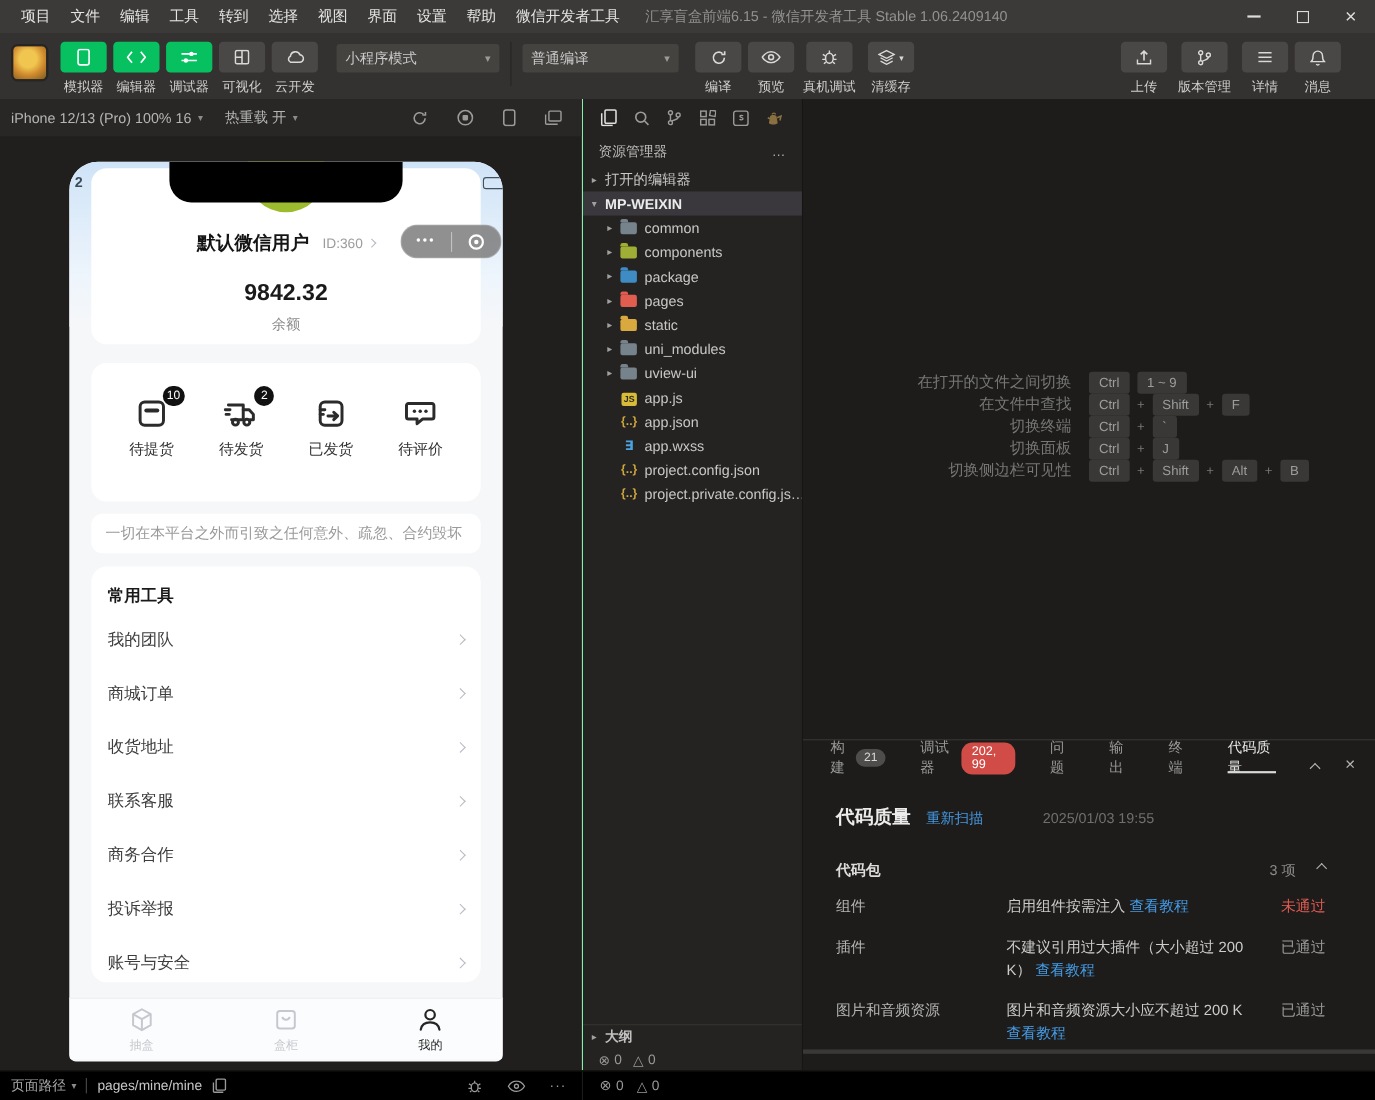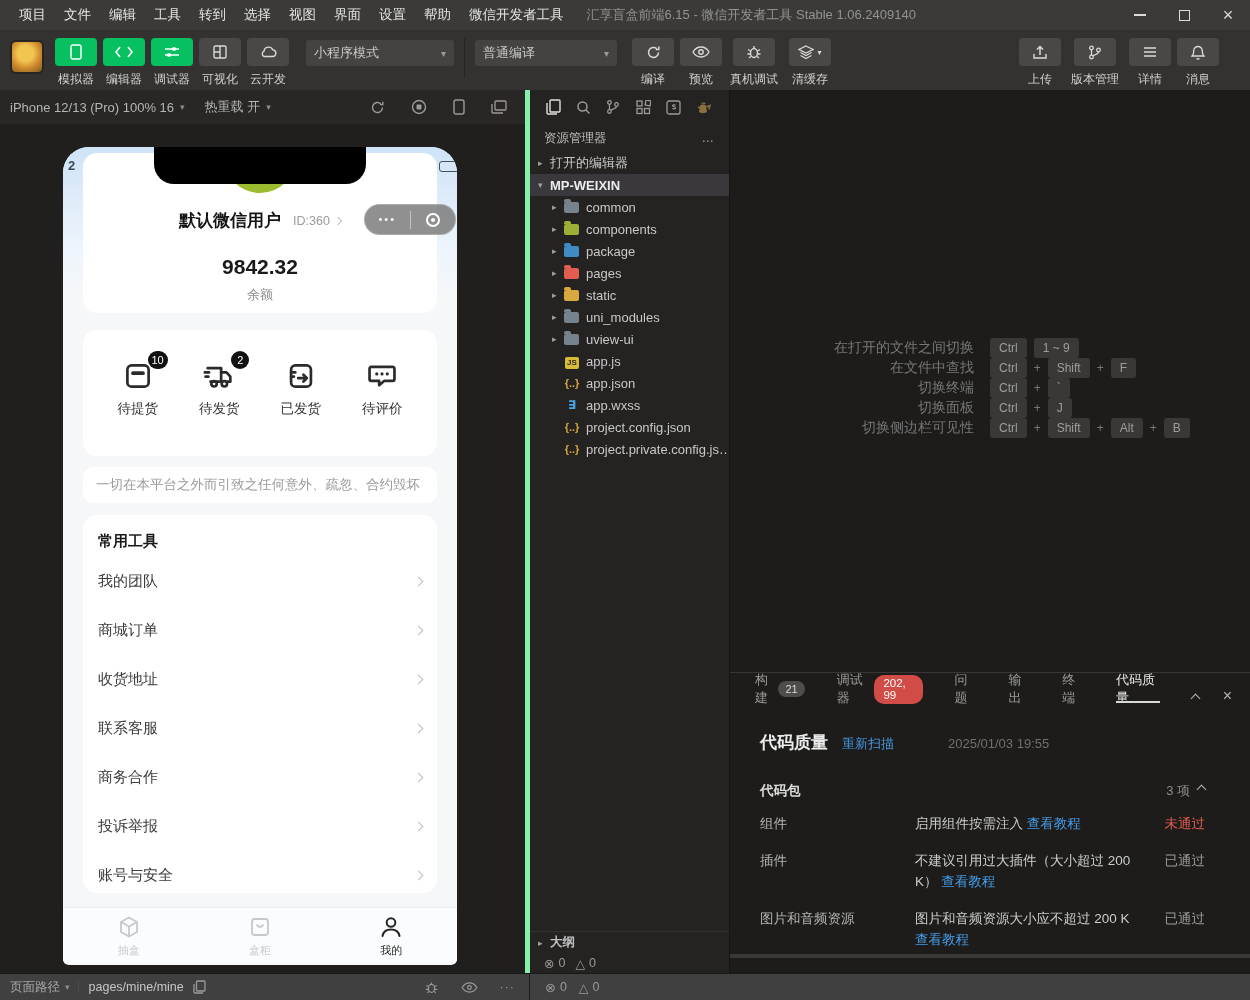--- a/index.html
+++ b/index.html
@@ -29,21 +29,21 @@
   .dropdown { height:26px; margin-top:10px; background:#454340; border-radius:3px; color:#c9c9c9; font-size:13px; display:flex; align-items:center; padding:0 8px; }
   .dropdown .dd-caret { margin-left:auto; color:#9a9a9a; font-size:10px; padding-left:8px; }
   .vsep { width:1px; height:40px; background:#262524; margin:8px 10px 0 10px; }
   .toolbar-right { margin-left:auto; display:flex; margin-top:8px; padding-right:28px; }
   svg.ico { display:block; }
 
   
   .main { position:absolute; left:0; top:90px; width:1250px; height:883px; display:flex; }
 
   
-  .sim { position:relative; width:530px; height:883px; background:#211f1e; border-right:5px solid #86efac; flex:none; }
+  .sim { position:relative; width:530px; height:883px; background:#211f1e; border-right:1px solid #86efac; flex:none; }
   .sim-header { height:34px; background:#282725; display:flex; align-items:center; color:#b5b5b5; font-size:13px; }
   .sim-dd { display:flex; align-items:center; padding:0 10px; height:34px; }
   .sim-dd .dd-caret { font-size:9px; color:#8b8b8b; margin-left:6px; }
   .sim-icons { margin-left:auto; display:flex; align-items:center; gap:26px; padding-right:18px; color:#9b9b9b; }
 
   
   .phone { position:absolute; left:63px; top:57px; width:394px; height:818px; background:#f6f7f9; border-radius:26px 26px 6px 6px; overflow:hidden; }
   .phone-bg { position:absolute; left:0; top:0; width:100%; height:150px; background:linear-gradient(#cfe3f7, #eef5fc 70%, #f6f7f9); }
   .p-time { position:absolute; left:5px; top:11px; color:#3a4a5a; font-size:13px; font-weight:bold; z-index:3; }
   .p-batt { position:absolute; right:-6px; top:14px; width:24px; height:11px; border:1.5px solid #44525f; border-radius:3px; z-index:3; }
@@ -127,31 +127,31 @@
   .badge-red { background:#d14c46; color:#fff; border-radius:10px; font-size:11.5px; padding:2.5px 9px; }
   .panel-win { margin-left:auto; display:flex; gap:24px; align-items:center; color:#b5b5b5; }
   .chev-up { display:inline-block; width:7px; height:7px; border-top:1.6px solid #b5b5b5; border-right:1.6px solid #b5b5b5; transform:rotate(-45deg); margin-top:4px; }
   .x-ico { font-size:16px; }
   .cq-head { display:flex; align-items:baseline; padding:26px 45px 0 30px; gap:14px; }
   .cq-title { font-size:17px; font-weight:bold; color:#ececec; }
   .cq-rescan { font-size:13px; color:#4596e0; }
   .cq-time { font-size:13px; color:#6f6f6f;margin-left:40px; }
   .cq-group { display:flex; align-items:center; padding:28px 45px 6px 30px; }
   .cq-group-name { font-size:13.5px; font-weight:bold; color:#dcdcdc; }
-  .cq-group-right { margin-left:auto; color:#8a8a8a; font-size:13px; display:flex; align-items:flex-start; gap:8px; }
+  .cq-group-right { margin-left:auto; color:#8a8a8a; font-size:13px; display:flex; align-items:flex-start; gap:20px; }
   .cq-row { display:flex; padding:8px 45px 8px 30px; align-items:flex-start; }
   .cq-name { width:155px; flex:none; color:#b5b5b5; font-size:13.5px; padding-top:1px; }
   .cq-desc { flex:1; color:#cccccc; font-size:13.5px; line-height:1.55; padding-right:10px; }
   .cq-link { color:#459ce7; }
   .cq-status { width:50px; flex:none; text-align:right; font-size:13.5px; color:#9a9a9a; padding-top:1px; }
   .cq-status.fail { color:#e05b52; }
   .panel-scroll { position:absolute; left:0; bottom:0; width:100%; height:4px; background:#3a3836; }
 
   
-  .statusbar { position:absolute; left:0; bottom:0; width:1250px; height:27px; background:#404040; border-top:1px solid #191918; display:flex; align-items:center; font-size:12.5px; color:#a8a8a8; }
+  .statusbar { position:absolute; left:0; bottom:0; width:1250px; height:27px; background:#000000; border-top:1px solid #191918; display:flex; align-items:center; font-size:12.5px; color:#a8a8a8; }
   .sb-left { width:530px; flex:none; display:flex; align-items:center; height:100%; border-right:1px solid #1c1b1a; padding:0 14px 0 10px; }
   .sb-caret { font-size:9px; color:#8b8b8b; margin:0 8px 0 5px; }
   .sb-div { width:1px; height:14px; background:#4a4a48; margin-right:10px; }
   .sb-path { color:#c7c7c7; }
   .sb-left-icons { margin-left:auto; display:flex; align-items:center; gap:22px; color:#9a9a9a; }
   .sb-counts { display:flex; align-items:center; gap:4px; padding-left:15px; color:#9a9a9a; }
 </style>
 </head>
 <body>
 

